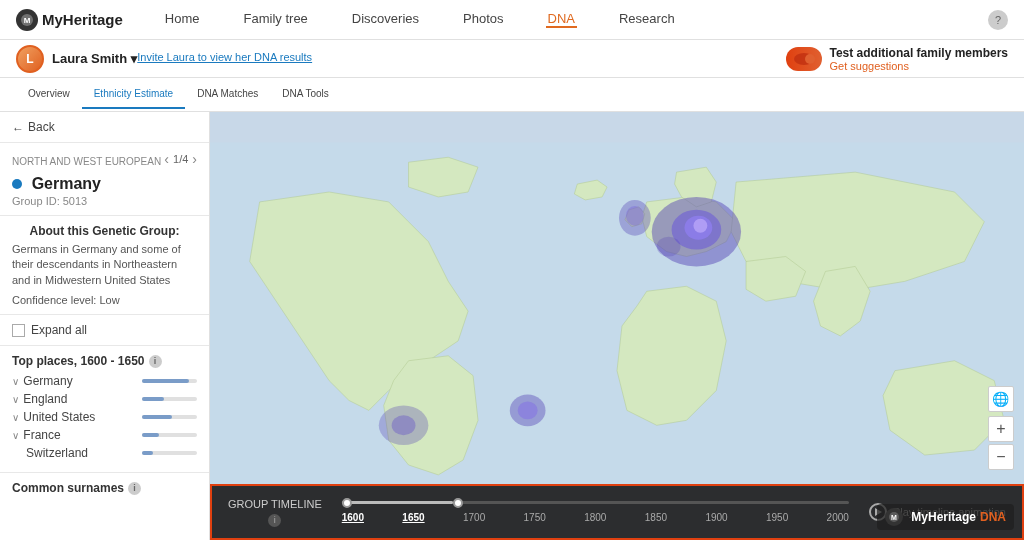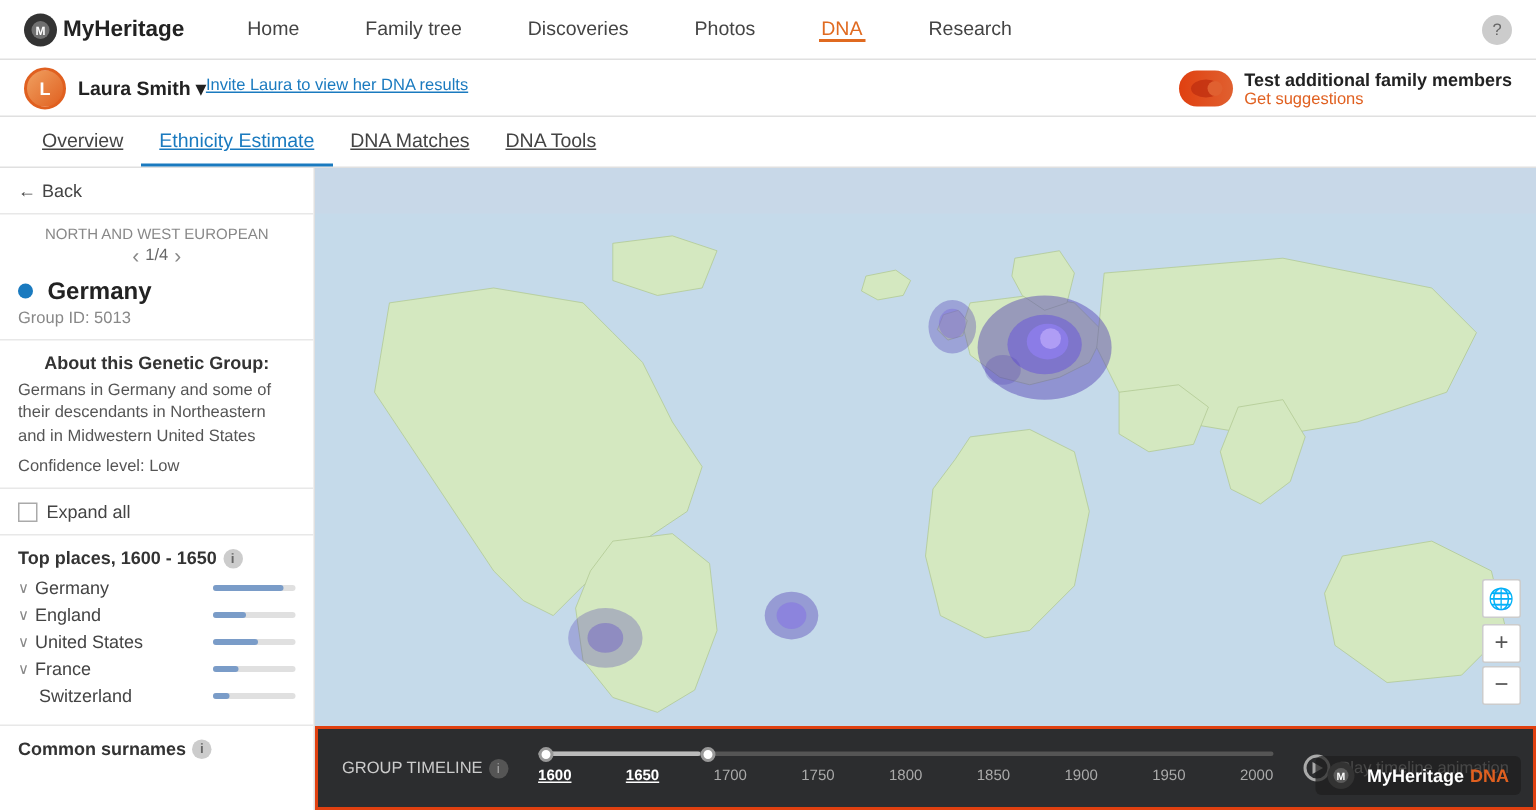--- a/index.html
+++ b/index.html
@@ -24,32 +24,32 @@
     .user-name { font-size: 13px; font-weight: bold; color: #222; }
     .user-link { font-size: 11px; color: #1a7abf; text-decoration: underline; cursor: pointer; }
     .dna-promo { margin-left: auto; display: flex; align-items: center; gap: 8px; }
     .promo-icon { width: 36px; height: 24px; background: linear-gradient(90deg, #e04010, #e06030); border-radius: 12px; display: flex; align-items: center; justify-content: center; }
     .promo-text { display: flex; flex-direction: column; }
     .promo-title { font-size: 12px; font-weight: bold; color: #222; }
     .promo-link { font-size: 11px; color: #e06020; cursor: pointer; }
 
     
     .tab-bar { display: flex; align-items: center; padding: 0 16px; border-bottom: 1px solid #e0e0e0; background: #fff; height: 34px; }
-    .tab { font-size: 13px; color: #444; padding: 8px 12px; cursor: pointer; border-bottom: 2px solid transparent; text-decoration: underline; }
+    .tab { font-size: 10px; color: #444; padding: 8px 12px; cursor: pointer; border-bottom: 2px solid transparent; }
     .tab.active { color: #1a7abf; border-bottom: 2px solid #1a7abf; }
 
     
     .main-content { display: flex; height: calc(540px - 112px); position: relative; }
 
     
     .sidebar { width: 210px; min-width: 210px; background: #fff; border-right: 1px solid #e0e0e0; overflow-y: auto; position: relative; z-index: 10; }
     .sidebar-header { padding: 8px 12px; border-bottom: 1px solid #e8e8e8; }
     .back-btn { font-size: 12px; color: #444; cursor: pointer; display: flex; align-items: center; gap: 4px; }
 
-    .group-nav { display: flex; align-items: center; justify-content: space-between; padding: 8px 12px 4px; flex-direction: column; }
+    .group-nav { display: flex; align-items: flex-end; justify-content: space-between; padding: 8px 12px 4px; }
     .group-nav-label { font-size: 10px; color: #888; text-transform: uppercase; }
     .group-nav-controls { display: flex; align-items: center; gap: 4px; font-size: 11px; color: #666; }
     .nav-arrow { cursor: pointer; font-size: 14px; color: #888; }
 
     .group-name-section { padding: 4px 12px 8px; border-bottom: 1px solid #e8e8e8; }
     .group-dot { display: inline-block; width: 10px; height: 10px; border-radius: 50%; background: #1a7abf; margin-right: 6px; }
     .group-name { font-size: 16px; font-weight: bold; color: #222; }
     .group-id { font-size: 11px; color: #888; margin-top: 2px; }
 
     .about-section { padding: 8px 12px; border-bottom: 1px solid #e8e8e8; }
@@ -75,21 +75,21 @@
     .surnames-title { font-size: 12px; font-weight: bold; color: #333; margin-bottom: 4px; display: flex; align-items: center; gap: 4px; }
 
     
     .map-area { flex: 1; position: relative; overflow: hidden; background: #c8d8e8; }
 
     
     .map-svg { position: absolute; top: 0; left: 0; width: 100%; height: 100%; }
 
     
     .timeline-bar { position: absolute; bottom: 0; left: 0; right: 0; background: rgba(30, 30, 30, 0.92); height: 56px; display: flex; align-items: center; padding: 0 16px; gap: 20px; border: 2px solid #e04010; z-index: 20; }
-    .timeline-label { font-size: 11px; color: #ccc; display: flex; align-items: center; gap: 4px; white-space: nowrap; }
+    .timeline-label { font-size: 11px; color: #ccc; display: flex; align-items: center; gap: 4px; white-space: nowrap; flex-direction: column; }
     .timeline-track { flex: 1; position: relative; display: flex; flex-direction: column; gap: 4px; }
     .timeline-slider { display: flex; align-items: center; gap: 0; position: relative; }
     .slider-line { width: 100%; height: 3px; background: #555; border-radius: 2px; position: relative; }
     .slider-range { position: absolute; left: 0; width: 22%; height: 3px; background: #bbb; border-radius: 2px; }
     .slider-handle { position: absolute; width: 10px; height: 10px; border-radius: 50%; background: #fff; border: 2px solid #999; top: 50%; transform: translateY(-50%); cursor: pointer; }
     .slider-handle.left { left: 0; }
     .slider-handle.right { left: 22%; }
     .timeline-ticks { display: flex; justify-content: space-between; align-items: center; margin-top: 4px; }
     .tick-label { font-size: 10px; color: #aaa; }
     .tick-label.active { color: #fff; font-weight: bold; text-decoration: underline; }

